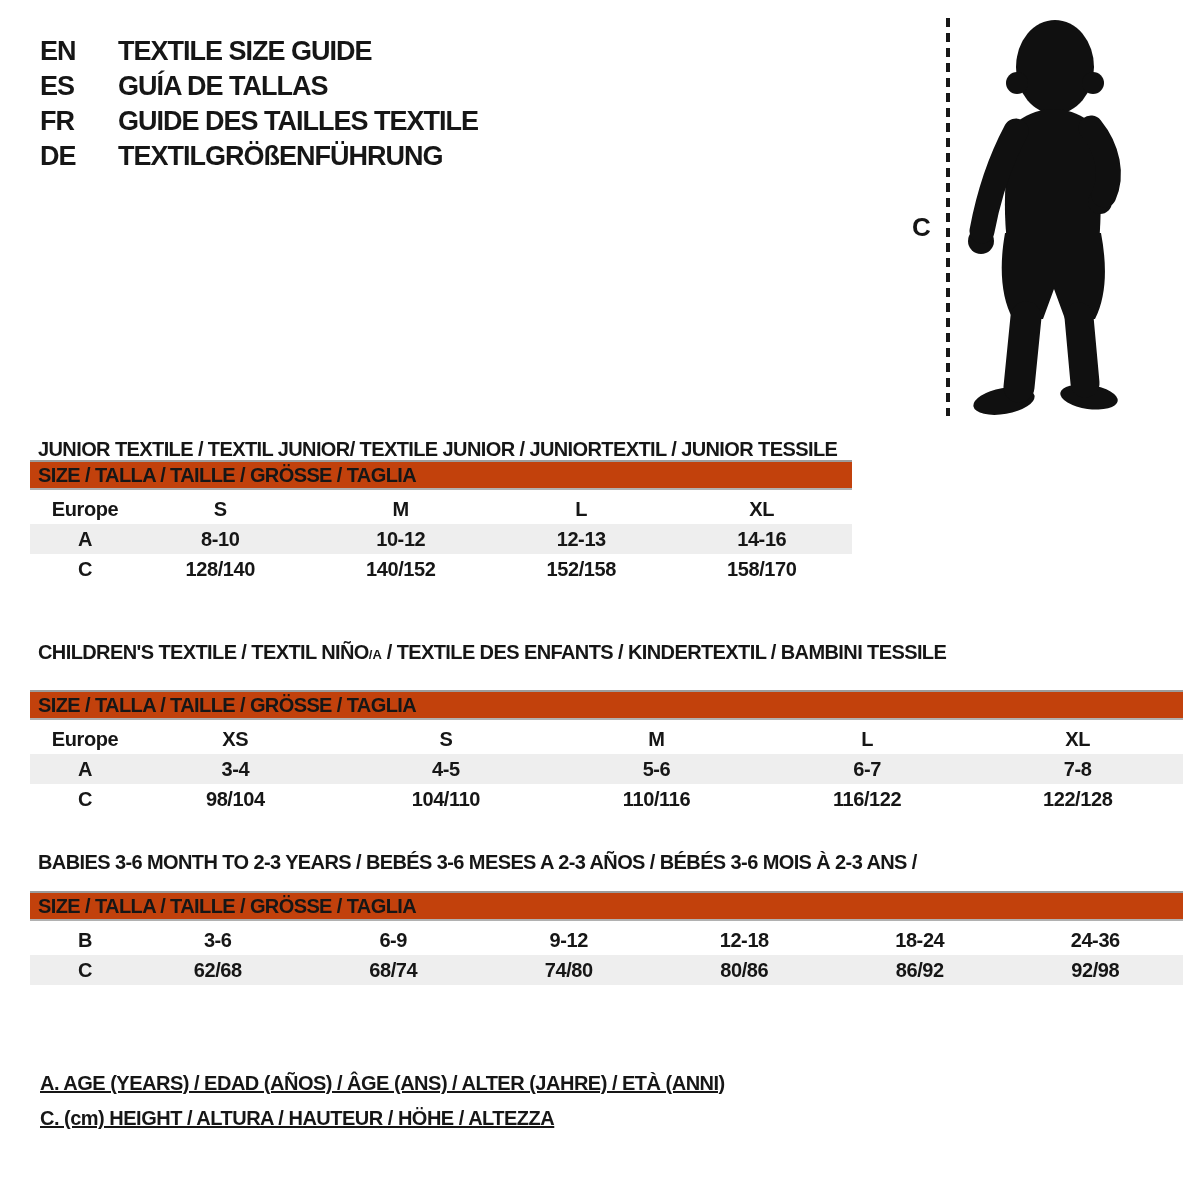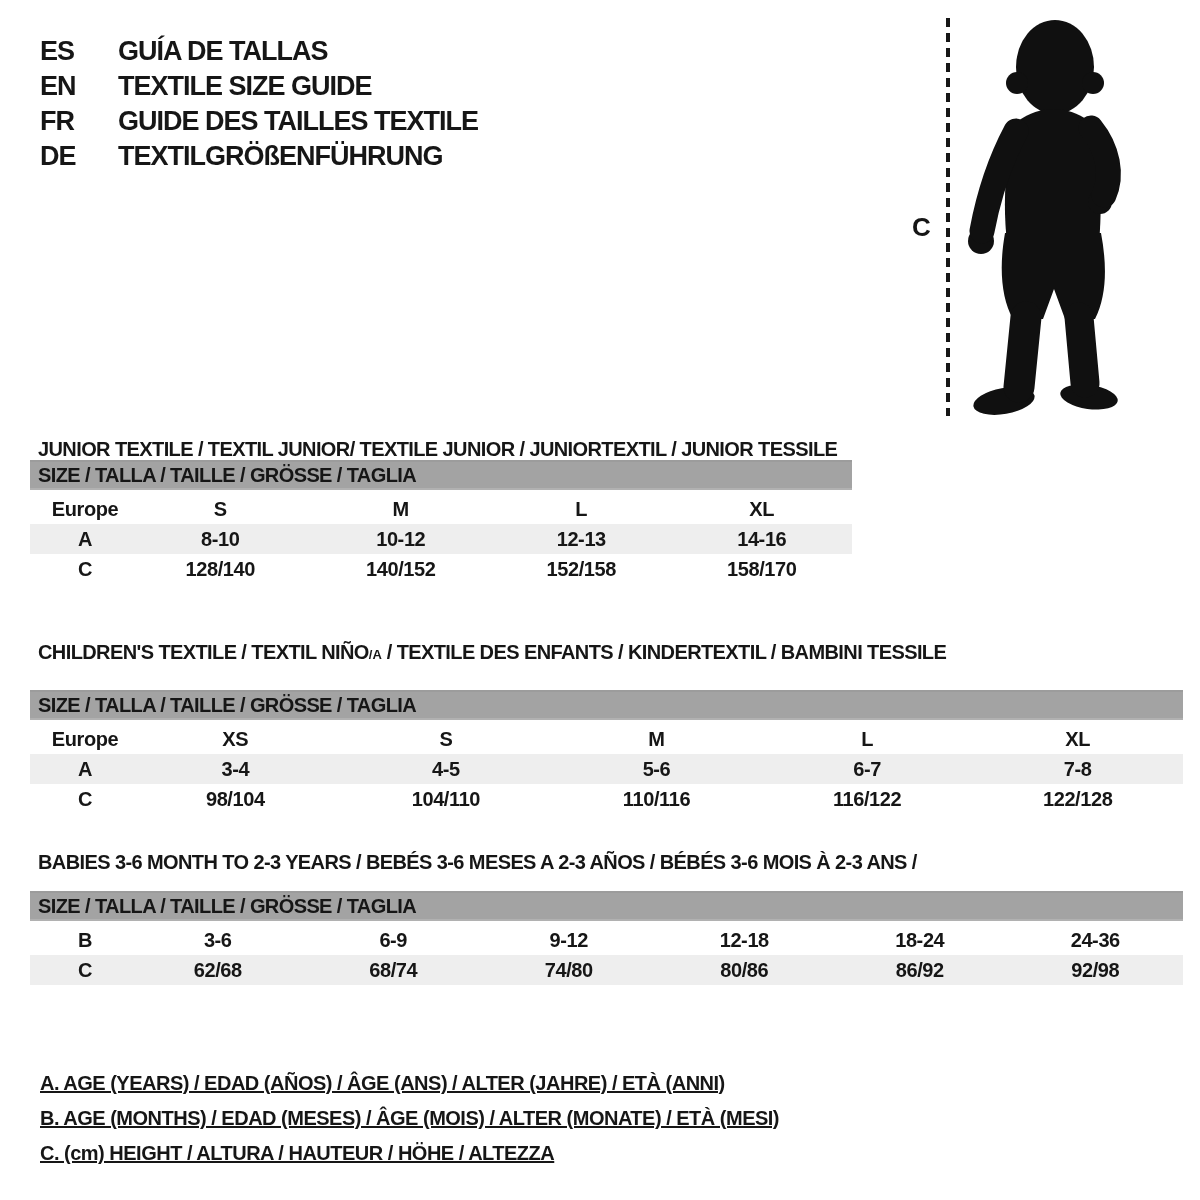--- a/index.html
+++ b/index.html
@@ -37,21 +37,21 @@
     font-size: 20px; letter-spacing: -0.6px; line-height: 22px;
     margin: 0 0 0 8px; white-space: nowrap;
   }
   #sec-junior .section-heading   { }
   #sec-children .section-heading { margin-bottom: 24px; }
   #sec-babies .section-heading   { line-height: 36px; margin-bottom: 11px; }
   .heading-sub { font-size: 13px; letter-spacing: 0; }
 
   .size-bar {
     height: 26px; line-height: 26px;
-    background: #a3a3a3;
+    background: #c2410c;
     border-top: 2px solid #9c9c9c;
     border-bottom: 2px solid #b1b1b1;
     padding-left: 8px;
     font-size: 20px; letter-spacing: -0.6px;
     margin-bottom: 4px;
   }
 
   table.size-table { width: 100%; border-collapse: collapse; table-layout: fixed; }
   .size-table td {
     height: 30px; padding: 0; vertical-align: middle;
@@ -62,26 +62,26 @@
   tr.shaded { background: #eeeeee; }
 
   
   .legend { position: absolute; left: 40px; top: 1066px; font-size: 20px; letter-spacing: -0.5px; line-height: 35px; text-decoration: underline; }
 </style>
 </head>
 <body>
 
 <div class="lang-block">
   <div class="lang-row">
+    <span class="lang-code">EN</span>
+    <span class="lang-title">TEXTILE SIZE GUIDE</span>
+  </div>
+  <div class="lang-row">
     <span class="lang-code">ES</span>
     <span class="lang-title">GUÍA DE TALLAS</span>
-  </div>
-  <div class="lang-row">
-    <span class="lang-code">EN</span>
-    <span class="lang-title">TEXTILE SIZE GUIDE</span>
   </div>
   <div class="lang-row">
     <span class="lang-code">FR</span>
     <span class="lang-title">GUIDE DES TAILLES TEXTILE</span>
   </div>
   <div class="lang-row">
     <span class="lang-code">DE</span>
     <span class="lang-title">TEXTILGRÖßENFÜHRUNG</span>
   </div>
 </div>
@@ -221,15 +221,14 @@
       <td>80/86</td>
       <td>86/92</td>
       <td>92/98</td>
     </tr>
   </tbody>
     </table>
 </div>
 
 <div class="legend">
   <div>A. AGE (YEARS) / EDAD (AÑOS) / ÂGE (ANS) / ALTER (JAHRE) / ETÀ (ANNI)</div>
-  <div>B. AGE (MONTHS) / EDAD (MESES) / ÂGE (MOIS) / ALTER (MONATE) / ETÀ (MESI)</div>
   <div>C. (cm) HEIGHT / ALTURA / HAUTEUR / HÖHE / ALTEZZA</div>
 </div>
 
 </body></html>

